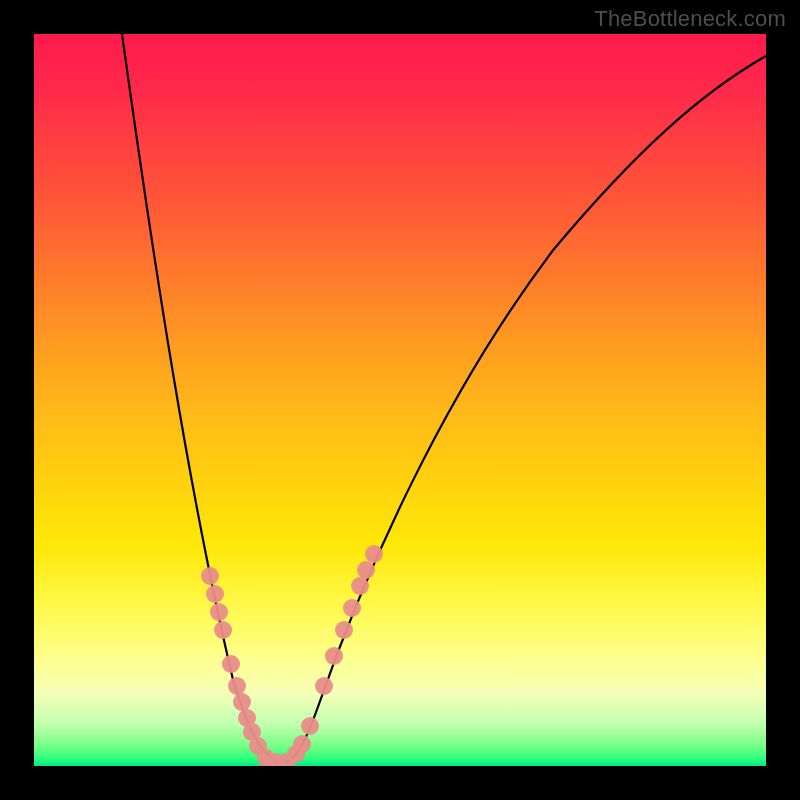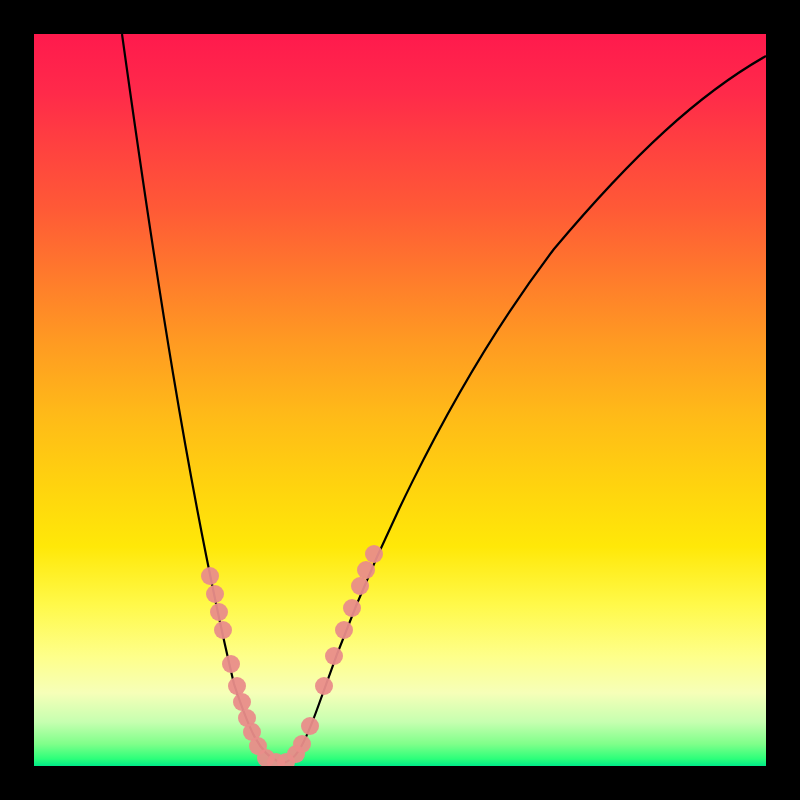--- a/index.html
+++ b/index.html
@@ -97,13 +97,14 @@
           <circle cx="290" cy="652" r="9"></circle>
           <circle cx="300" cy="622" r="9"></circle>
           <circle cx="310" cy="596" r="9"></circle>
           <circle cx="318" cy="574" r="9"></circle>
           <circle cx="326" cy="552" r="9"></circle>
           <circle cx="332" cy="536" r="9"></circle>
           <circle cx="340" cy="520" r="9"></circle>
         </g>
     </svg>
   </div>
+  <div class="watermark">TheBottleneck.com</div>
 </div>
 
 </body></html>

